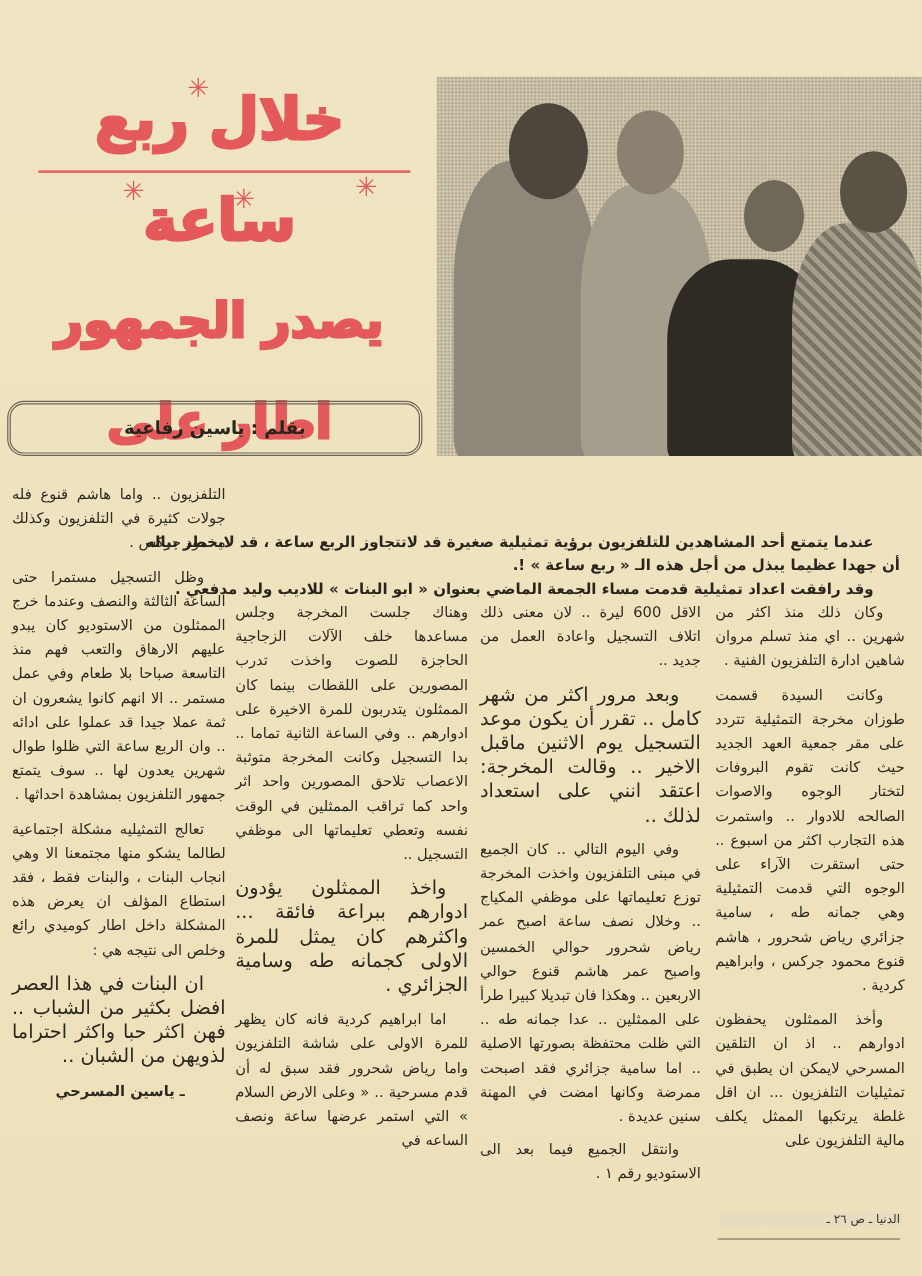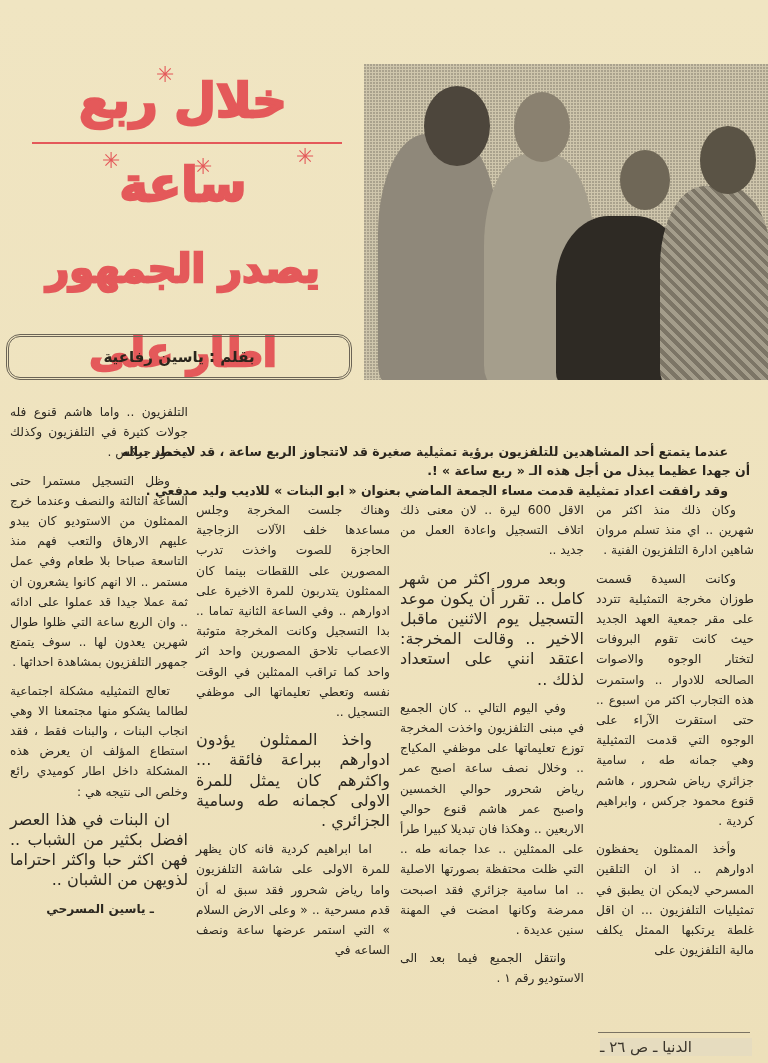--- a/index.html
+++ b/index.html
@@ -65,22 +65,22 @@
   .col p { margin:0 0 8px 0; text-indent:18px; }
   .col p.bold { font-weight:normal; font-size:16px; }
   .col1 { left:596px; width:158px; }
   .col2 { left:400px; width:184px; }
   .col3 { left:196px; width:194px; }
   .col4 { left:10px; width:178px; top:402px; }
   .signature { font-weight:bold; text-indent:34px !important; }
 
   .footer-rule { position:absolute; left:598px; width:152px; top:1032px; height:1px; background:#7a7262; }
   .footer {
-    position:absolute; left:600px; width:150px; top:1038px; direction:rtl;
-    font-size:15px; color:#3a342a; background:#e6dcbf; text-align:left; padding-right:2px;
+    position:absolute; left:600px; width:150px; top:1011px; direction:rtl;
+    font-size:10px; color:#3a342a; background:#e6dcbf; text-align:right; padding-right:2px;
   }
 </style>
 </head>
 <body>
 
 <div class="page">
 
   <div class="headline">
     <span class="line">خلال ربع ساعة</span>
     <div class="rule"></div>

